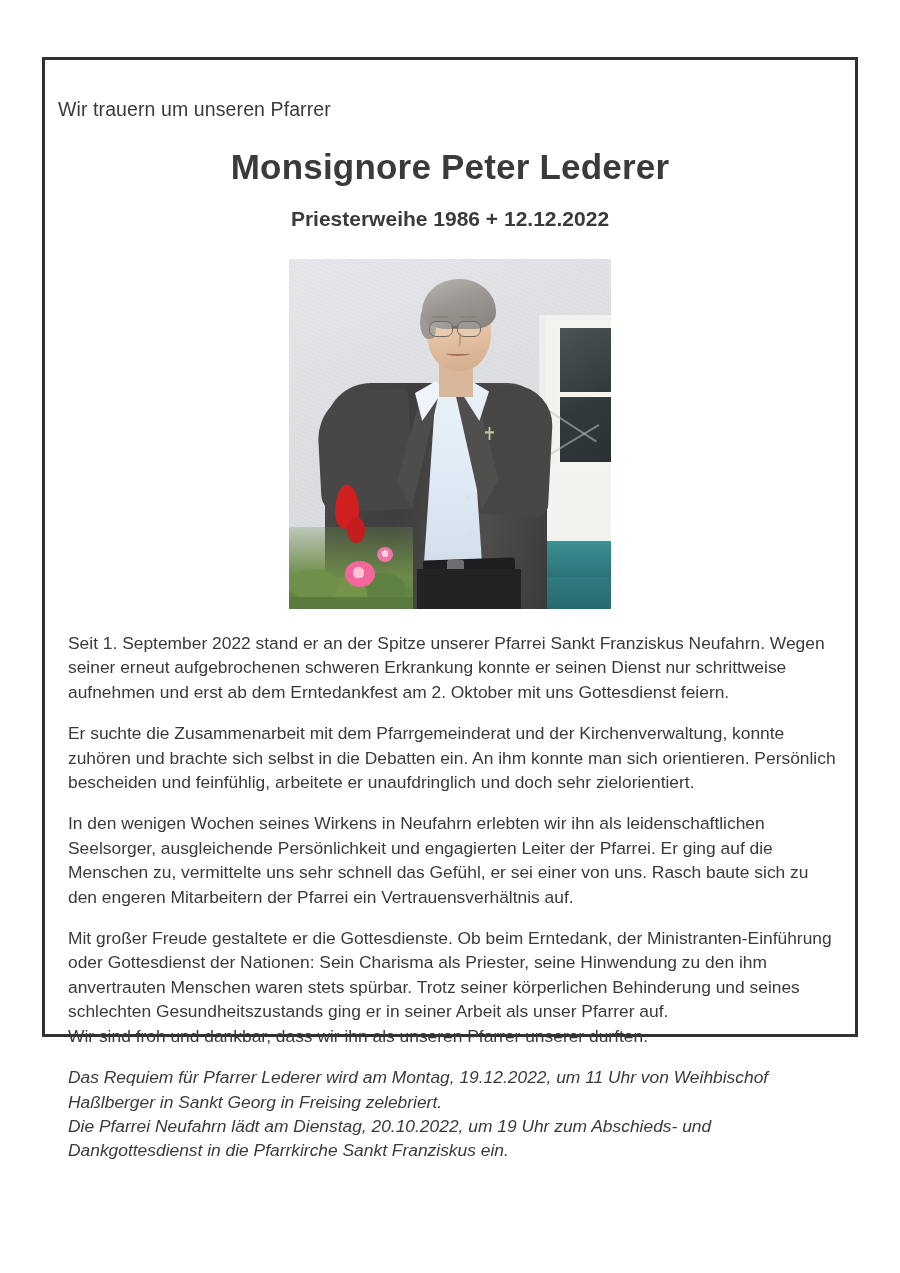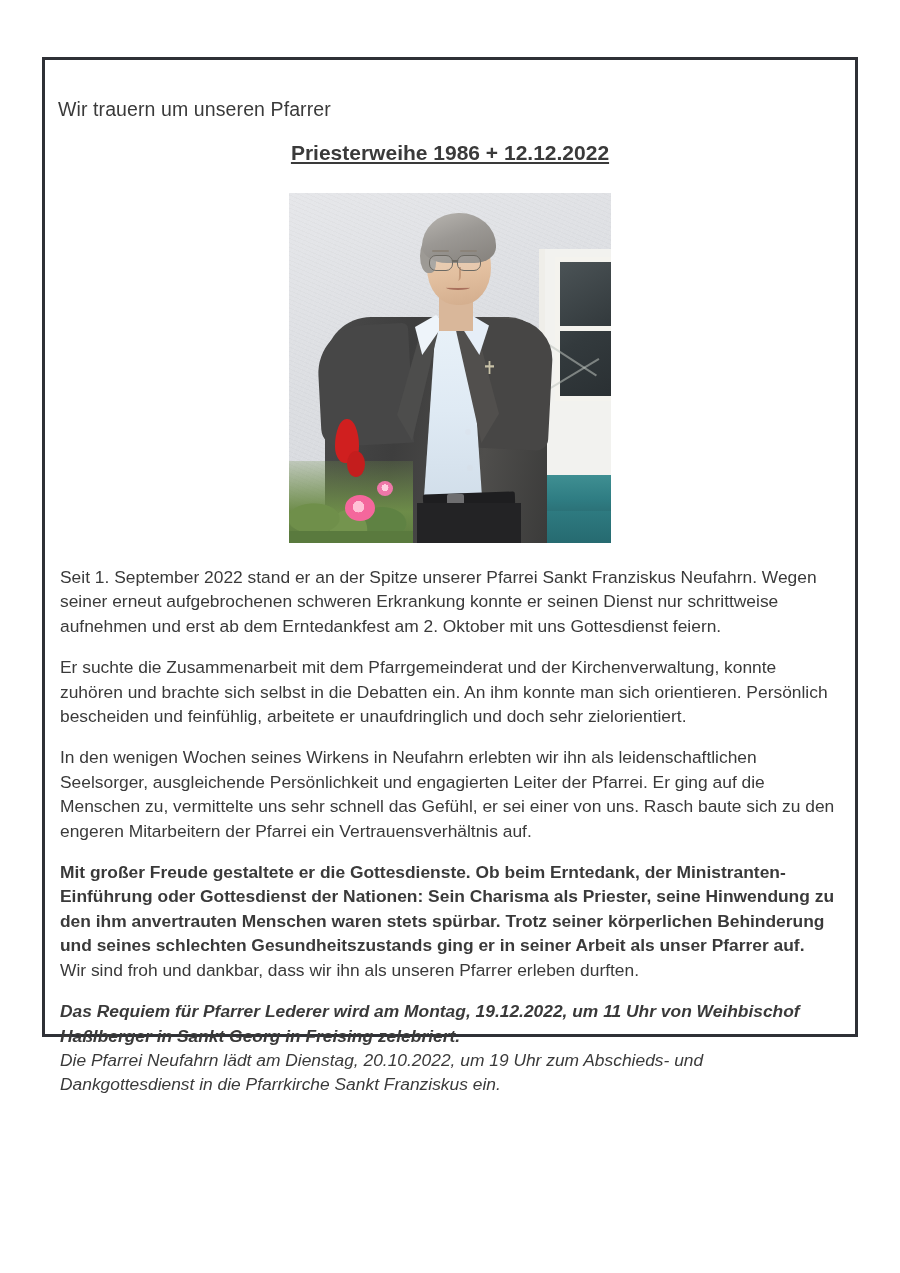--- a/index.html
+++ b/index.html
@@ -54,21 +54,21 @@
     margin: 24px 0 0 0;
   }
   .dates {
     text-align: center;
     font-size: 21px;
     font-weight: bold;
     line-height: 28px;
     color: #3a3a3a;
     margin: 17px 0 0 0;
   }
-  .dates .line2 { display: block; text-decoration: underline; }
+  .dates .line2 { display: block; }
 
   
   .photo-wrap {
     margin: 26px auto 0 auto;
     width: 322px;
     height: 350px;
     position: relative;
     overflow: hidden;
     background: #e9eaec;
   }
@@ -313,37 +313,38 @@
   }
 
   
   .body {
     margin: 22px 2px 0 2px;
   }
   .body p {
     font-size: 17.4px;
     line-height: 24.4px;
     color: #3a3a3a;
-    margin: 0 0 17px 0;
+    margin: 0 0 17px 8px;
     text-align: left;
   }
   .body p:last-child { margin-bottom: 0; }
   .body p.italic {
     font-style: italic;
   }
-  .body p.tight { margin-bottom: 0; font-weight: bold; }
+  .body p.tight { margin-bottom: 0; }
 </style>
 </head>
 <body>
 
 <div class="page">
   <div class="inner">
 
     <p class="eyebrow">Wir trauern um unseren Pfarrer</p>
 
+    <h1 class="name">Monsignore Peter Lederer</h1>
 
     <div class="dates">
       <span class="line2">Priesterweihe 1986   + 12.12.2022</span>
     </div>
 
     <div class="photo-wrap">
       <div class="ph wall"></div>
       <div class="ph wall-noise"></div>
 
       <div class="ph win-frame"></div>
@@ -389,19 +390,19 @@
       <div class="ph pink-big"></div>
       <div class="ph pink-small"></div>
       <div class="ph footer-strip"></div>
     </div>
 
     <div class="body">
       <p>Seit 1. September 2022 stand er an der Spitze unserer Pfarrei Sankt Franziskus Neufahrn. Wegen seiner erneut aufgebrochenen schweren Erkrankung konnte er seinen Dienst nur schrittweise aufnehmen und erst ab dem Erntedankfest am 2. Oktober mit uns Gottesdienst feiern.</p>
       <p>Er suchte die Zusammenarbeit mit dem Pfarrgemeinderat und der Kirchenverwaltung, konnte zuhören und brachte sich selbst in die Debatten ein. An ihm konnte man sich orientieren. Persönlich bescheiden und feinfühlig, arbeitete er unaufdringlich und doch sehr zielorientiert.</p>
       <p>In den wenigen Wochen seines Wirkens in Neufahrn erlebten wir ihn als leidenschaftlichen Seelsorger, ausgleichende Persönlichkeit und engagierten Leiter der Pfarrei. Er ging auf die Menschen zu, vermittelte uns sehr schnell das Gefühl, er sei einer von uns. Rasch baute sich zu den engeren Mitarbeitern der Pfarrei ein Vertrauensverhältnis auf.</p>
       <p class="tight">Mit großer Freude gestaltete er die Gottesdienste. Ob beim Erntedank, der Ministranten-Einführung oder Gottesdienst der Nationen: Sein Charisma als Priester, seine Hinwendung zu den ihm anvertrauten Menschen waren stets spürbar. Trotz seiner körperlichen Behinderung und seines schlechten Gesundheitszustands ging er in seiner Arbeit als unser Pfarrer auf.</p>
-      <p>Wir sind froh und dankbar, dass wir ihn als unseren Pfarrer erleben durften.</p>
+      <p>Wir sind froh und dankbar, dass wir ihn als unseren Pfarrer unserer durften.</p>
       <p class="italic tight">Das Requiem für Pfarrer Lederer wird am Montag, 19.12.2022, um 11 Uhr von Weihbischof Haßlberger in Sankt Georg in Freising zelebriert.</p>
       <p class="italic">Die Pfarrei Neufahrn lädt am Dienstag, 20.10.2022, um 19 Uhr zum Abschieds- und Dankgottesdienst in die Pfarrkirche Sankt Franziskus ein.</p>
     </div>
 
   </div>
 </div>
 
 </body></html>

